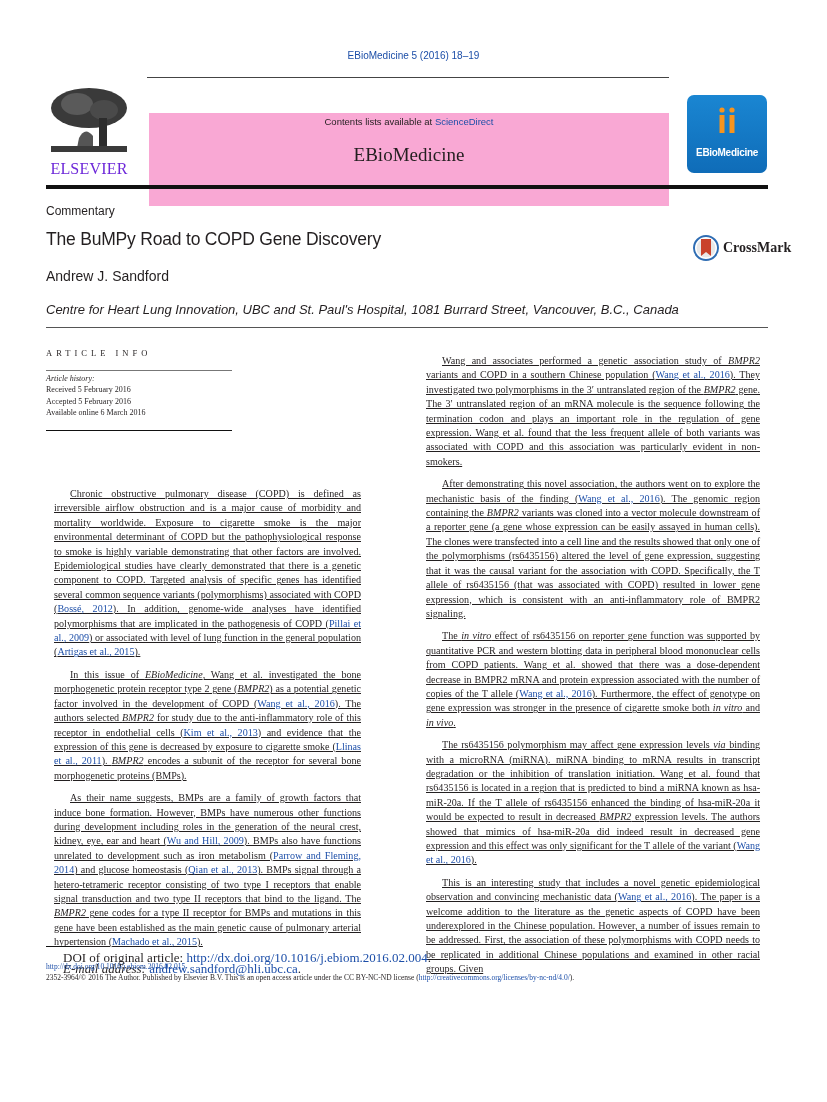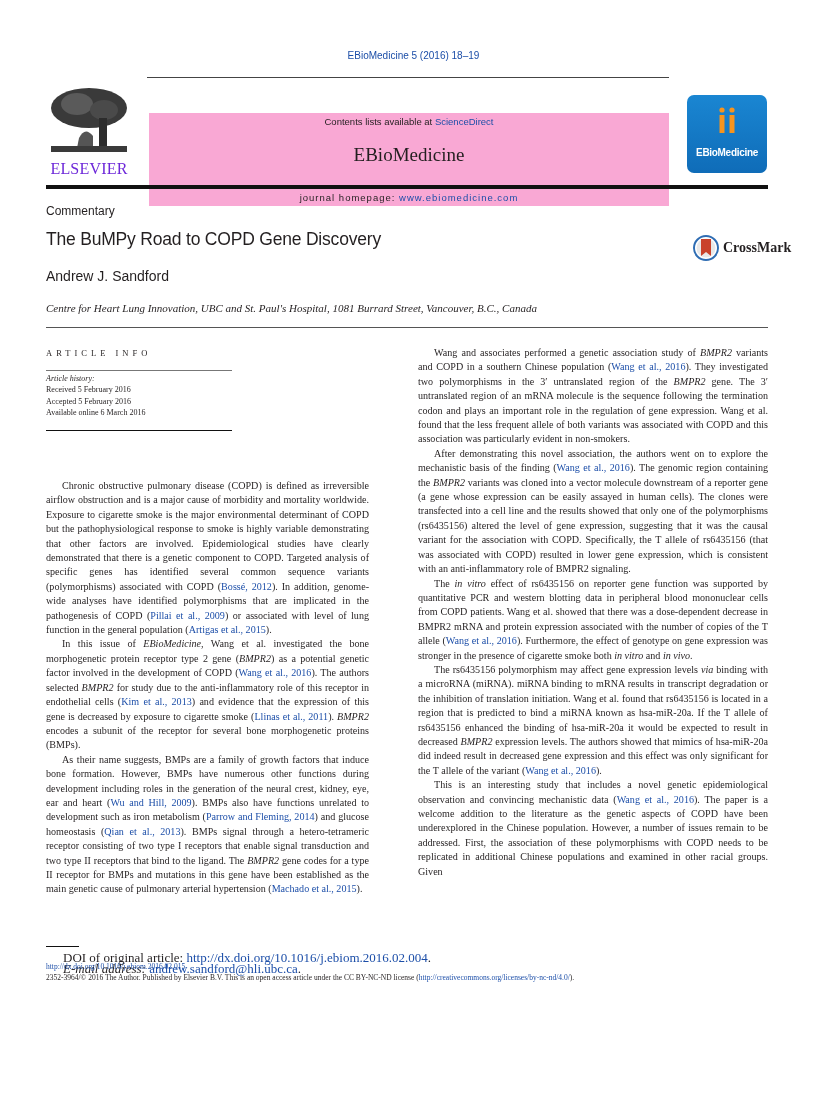--- a/index.html
+++ b/index.html
@@ -25,31 +25,31 @@
   #cover-ii { position: absolute; top: 12px; left: 30px; width: 20px; height: 28px; }
   #cover-text { position: absolute; top: 52px; left: 0; width: 100%; text-align: center; color: #fff; font-family: "Liberation Sans", sans-serif; font-weight: bold; font-size: 10px; letter-spacing: -0.3px; }
 
   #thick-rule { top: 185px; left: 46px; width: 722px; height: 4px; background: #111; }
 
   #article-type { top: 204px; left: 46px; font-family: "Liberation Sans", sans-serif; font-size: 12px; }
   #article-title { top: 229px; left: 46px; font-family: "Liberation Sans", sans-serif; font-size: 17.5px; letter-spacing: -0.2px; }
   #crossmark { top: 234px; left: 693px; display: flex; align-items: center; gap: 4px; }
   #crossmark-text { font-family: "Liberation Serif", serif; font-size: 14px; font-weight: bold; }
   #author { top: 268px; left: 46px; font-family: "Liberation Sans", sans-serif; font-size: 14px; }
-  #affiliation { top: 302px; left: 46px; font-family: Liberation Serif, serif; font-style: italic; font-size: 11px; }
+  #affiliation { top: 302px; left: 46px; font-family: Liberation Sans, sans-serif; font-style: italic; font-size: 13px; }
   #affil-rule { top: 327px; left: 46px; width: 722px; height: 1px; background: #555; }
 
   #article-info-heading { top: 348px; left: 46px; font-family: "Liberation Serif", serif; font-size: 8.5px; letter-spacing: 4px; }
   #info-rule1 { top: 370px; left: 46px; width: 186px; height: 1px; background: #777; }
   #history { top: 373px; left: 46px; font-family: "Liberation Serif", serif; font-size: 8px; line-height: 11.3px; }
   #history .hl { font-style: italic; }
   #info-rule2 { top: 430px; left: 46px; width: 186px; height: 1px; background: #111; }
 
   .col { font-family: "Liberation Serif", serif; font-size: 10.1px; line-height: 14.4px; text-align: justify; }
-  .col p { margin: 0; text-indent: 16px; }
+  .col p { margin: 8px; text-indent: 16px; text-decoration: underline; }
   #left-col { top: 479px; left: 46px; width: 323px; }
   #right-col { top: 346px; left: 418px; width: 350px; }
 
   #footnote-rule { top: 946px; left: 46px; width: 33px; height: 1px; background: #111; }
   #footnotes { top: 952px; left: 63px; font-family: "Liberation Serif", serif; font-size: 13px; line-height: 11px; }
   #footnotes .it { font-style: italic; }
 
   #bottom-doi { top: 962px; left: 46px; font-family: "Liberation Serif", serif; font-size: 7.5px; }
   #license { top: 973px; left: 46px; font-family: "Liberation Serif", serif; font-size: 7.5px; text-align: right; }
 </style>
@@ -70,23 +70,20 @@
     <rect x="2" y="60" width="76" height="6" fill="#3a3a3a"></rect>
   </svg>
   <div id="elsevier-word">ELSEVIER</div>
 </div>
 
 <div class="abs" id="masthead">
   <div id="contents-line">
     <span>Contents lists available at </span><a class="link">ScienceDirect</a>
   </div>
   <div id="journal-title">EBioMedicine</div>
-  <div id="homepage-line">
-    <span>journal homepage: </span><a class="link">www.ebiomedicine.com</a>
-  </div>
 </div>
 
 <div class="abs" id="cover-logo">
   <svg id="cover-ii" viewBox="0 0 20 28">
     <circle cx="5" cy="3" r="2.6" fill="#f7941d"></circle>
     <circle cx="15" cy="3" r="2.6" fill="#f7941d"></circle>
     <rect x="2.5" y="8" width="5" height="18" fill="#f7941d"></rect>
     <rect x="12.5" y="8" width="5" height="18" fill="#f7941d"></rect>
   </svg>
   <div id="cover-text">EBioMedicine</div>

